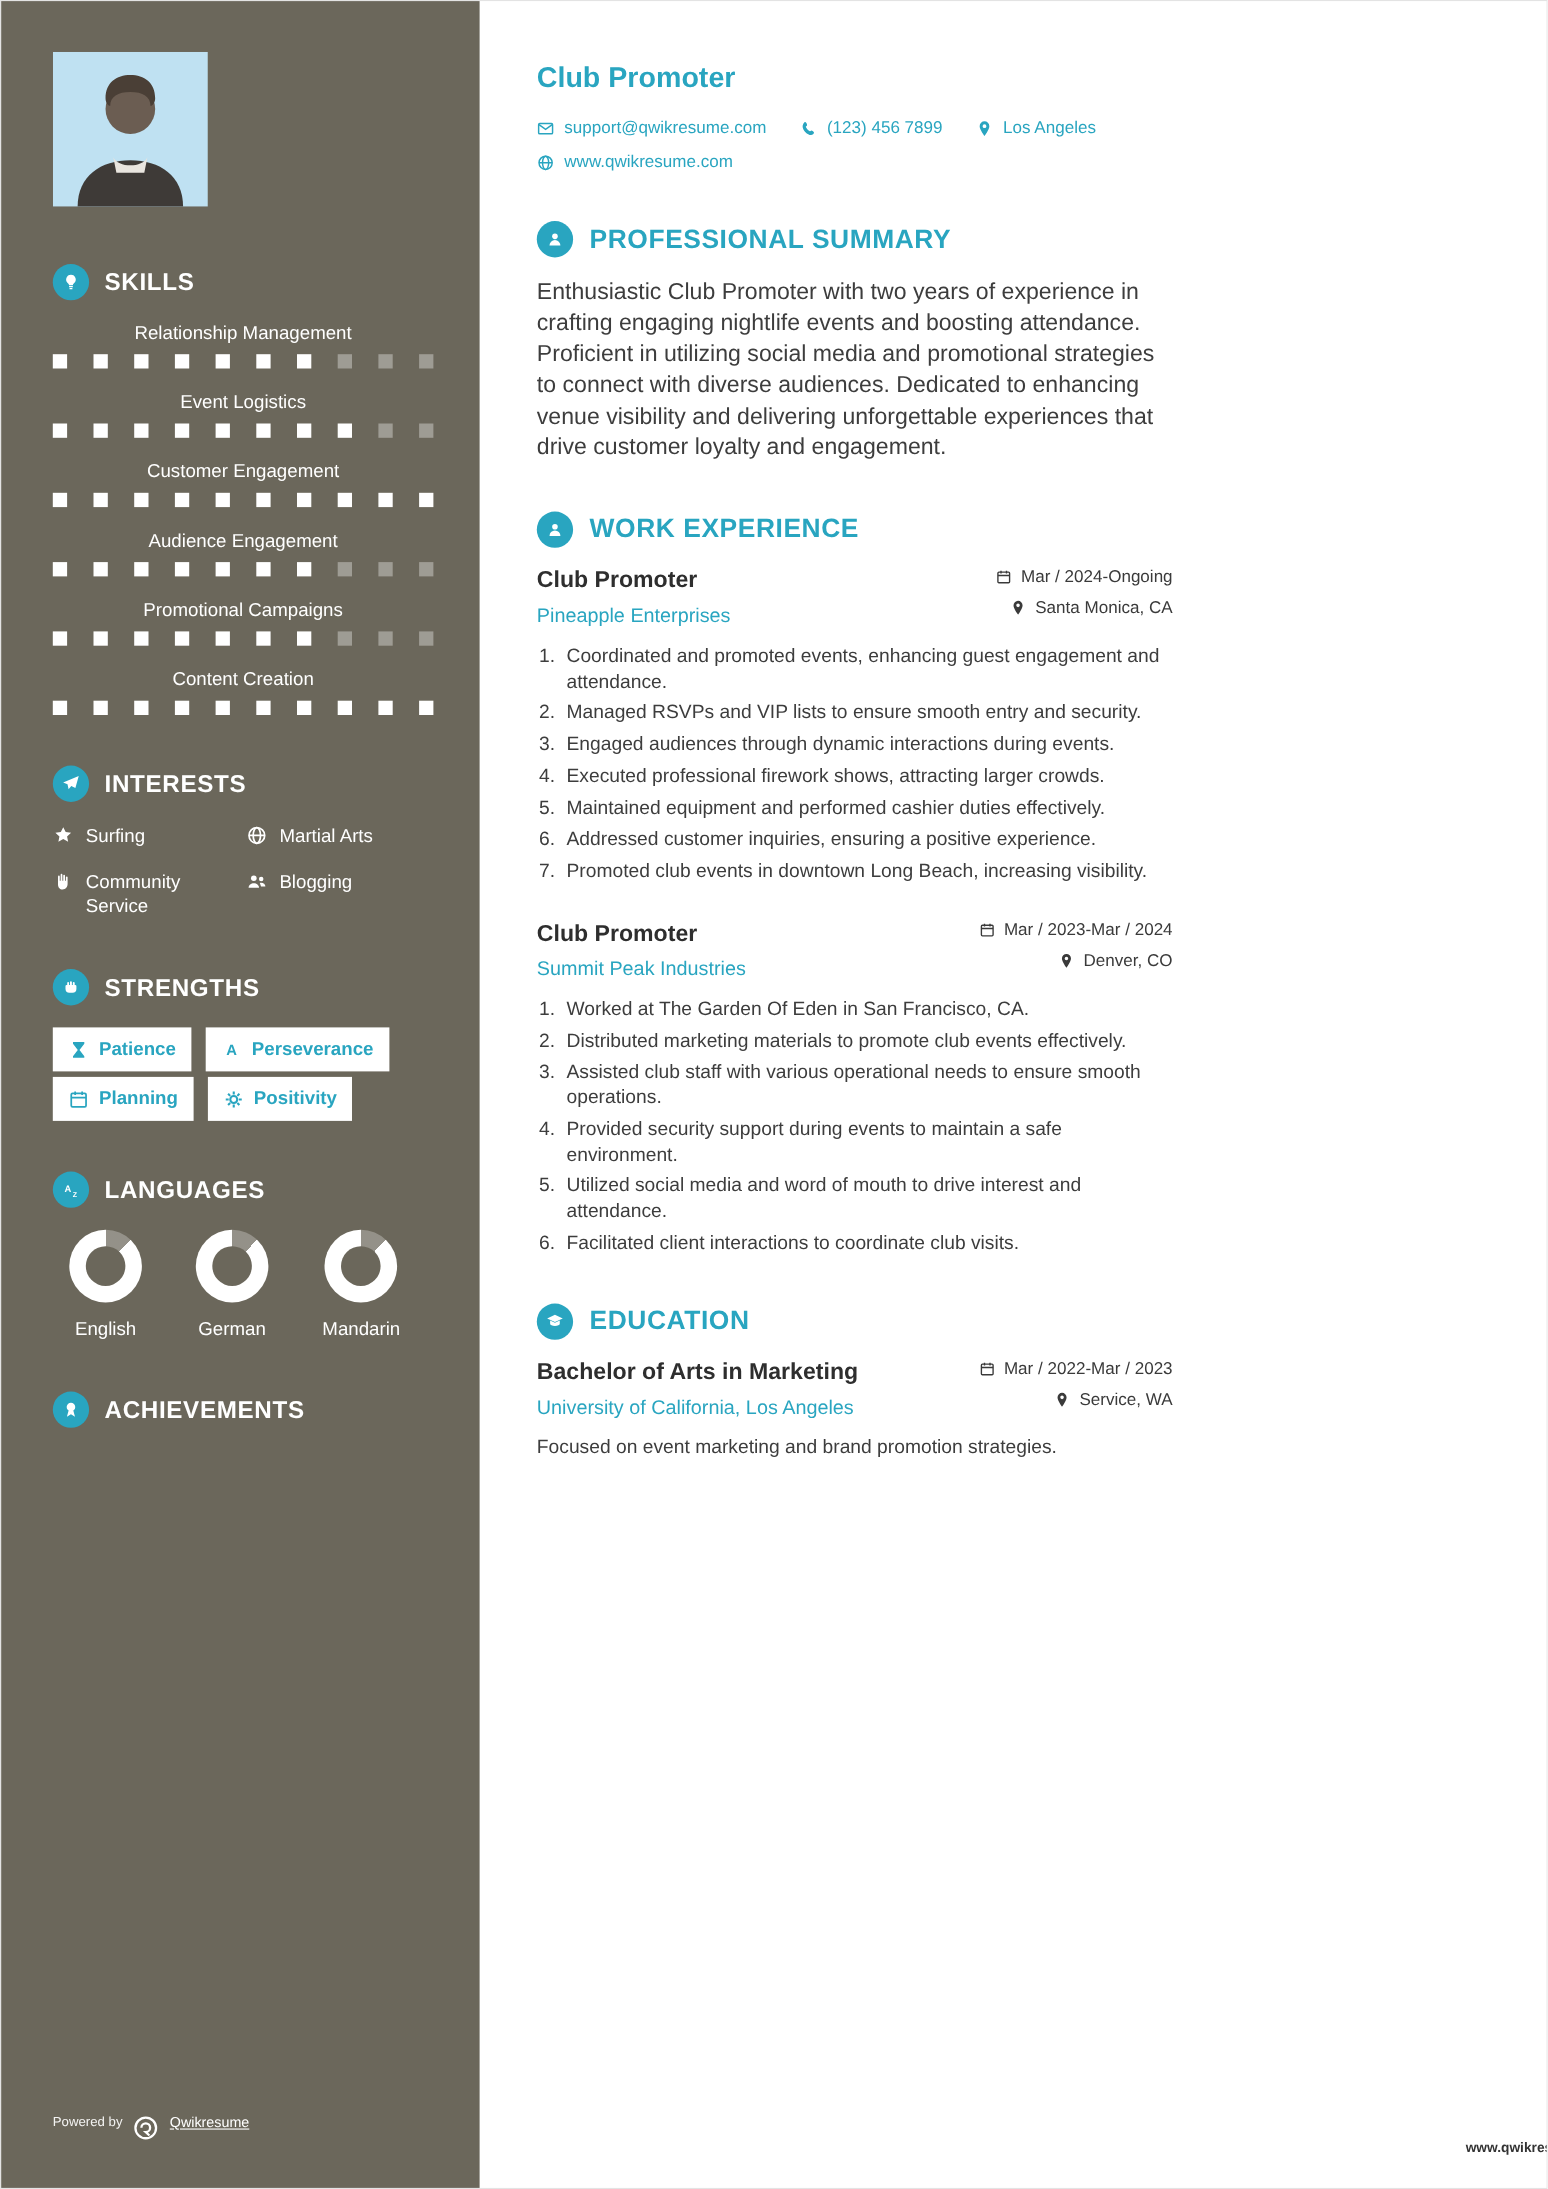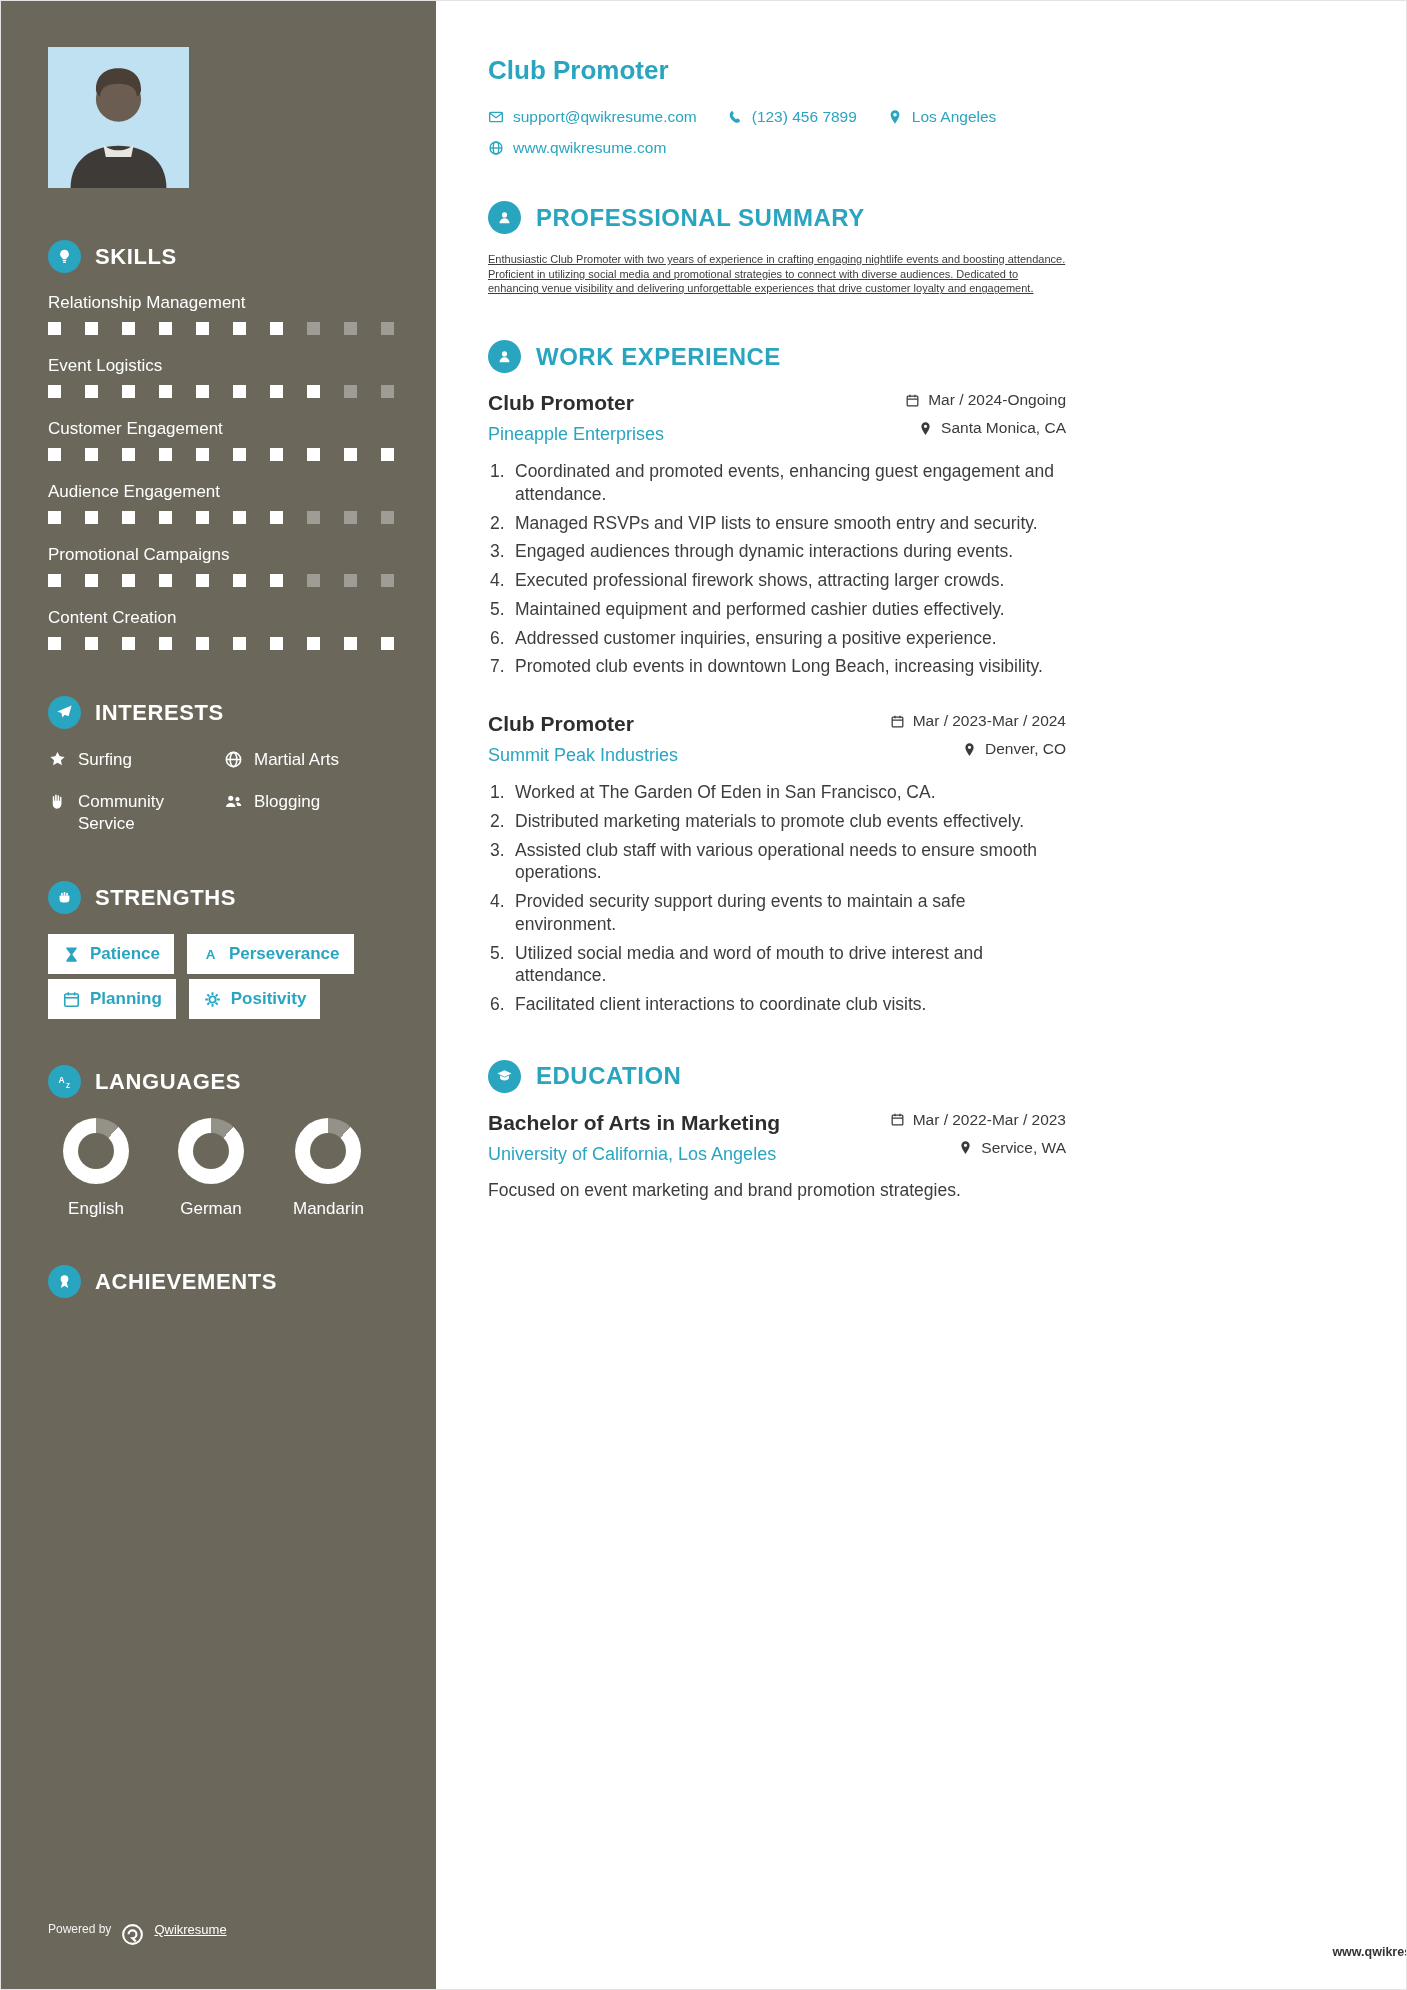--- a/index.html
+++ b/index.html
@@ -11,21 +11,21 @@
   .sidebar { position:absolute; left:0; top:0; width:435px; height:100%; background:var(--sidebar,#6b675b); color:#fff; padding:46px 42px 120px 47px; }
   .photo { width:141px; height:141px; overflow:hidden; }
   .photo svg { display:block; width:100%; height:100%; }
 
   .shead { display:flex; align-items:center; gap:14px; margin-bottom:20px; }
   .shead h2 { font-size:22px; font-weight:bold; letter-spacing:.6px; color:#fff; }
   .hicon { flex:0 0 auto; width:33px; height:33px; border-radius:50%; background:var(--accent,#29a5c0); color:#fff; display:flex; align-items:center; justify-content:center; }
   .hicon svg { width:17px; height:17px; }
 
   .side-section { margin-top:46px; }
-  .side-section.first { margin-top:52px; }
+  .side-section.first { margin-top:52px;text-align:center; }
 
   .skill { margin-bottom:21px; }
   .skill-label { font-size:17px; margin-bottom:9px; color:#fff; }
   .squares { display:flex; justify-content:space-between; width:346px; }
   .sq { width:13px; height:13px; background:rgba(255,255,255,.35); }
   .sq.on { background:#ffffff; }
 
   .int-grid { display:grid; grid-template-columns:176px 170px; row-gap:20px; }
   .int-item { display:flex; align-items:flex-start; gap:11px; font-size:17px; line-height:1.3; color:#fff; }
   .li-icon { width:19px; height:19px; flex:0 0 auto; margin-top:1px; color:#fff; }
@@ -57,21 +57,21 @@
 
   .contact-row { display:flex; align-items:center; gap:30px; margin-top:22px; }
   .contact-row + .contact-row { margin-top:13px; }
   .c-item { display:inline-flex; align-items:center; gap:9px; font-size:15.5px; color:var(--accent,#29a5c0); }
   .c-item svg { width:16px; height:16px; color:var(--accent,#29a5c0); }
   .c-item a { color:inherit; text-decoration:none; }
 
   .msection { margin-top:44px; }
   .mhead { display:flex; align-items:center; gap:15px; margin-bottom:18px; }
   .mhead h2 { font-size:24px; font-weight:bold; letter-spacing:.5px; color:var(--accent,#29a5c0); }
-  .summary { font-size:11px; line-height:1.34; color:var(--text,#3d3d3d);text-decoration:underline; }
+  .summary { font-size:21px; line-height:1.34; color:var(--text,#3d3d3d); }
 
   .job { margin-bottom:34px; }
   .job-head { display:flex; justify-content:space-between; align-items:flex-start; }
   .jl h3 { font-size:21px; font-weight:bold; color:#2e2e2e; }
   .company { font-size:18px; color:var(--accent,#29a5c0); margin-top:9px; }
   .jr { text-align:right; flex:0 0 auto; }
   .meta { display:flex; justify-content:flex-end; align-items:center; gap:8px; font-size:15.5px; color:#3a3a3a; }
   .meta + .meta { margin-top:10px; }
   .meta svg { width:15px; height:15px; color:#3a3a3a; }
 

